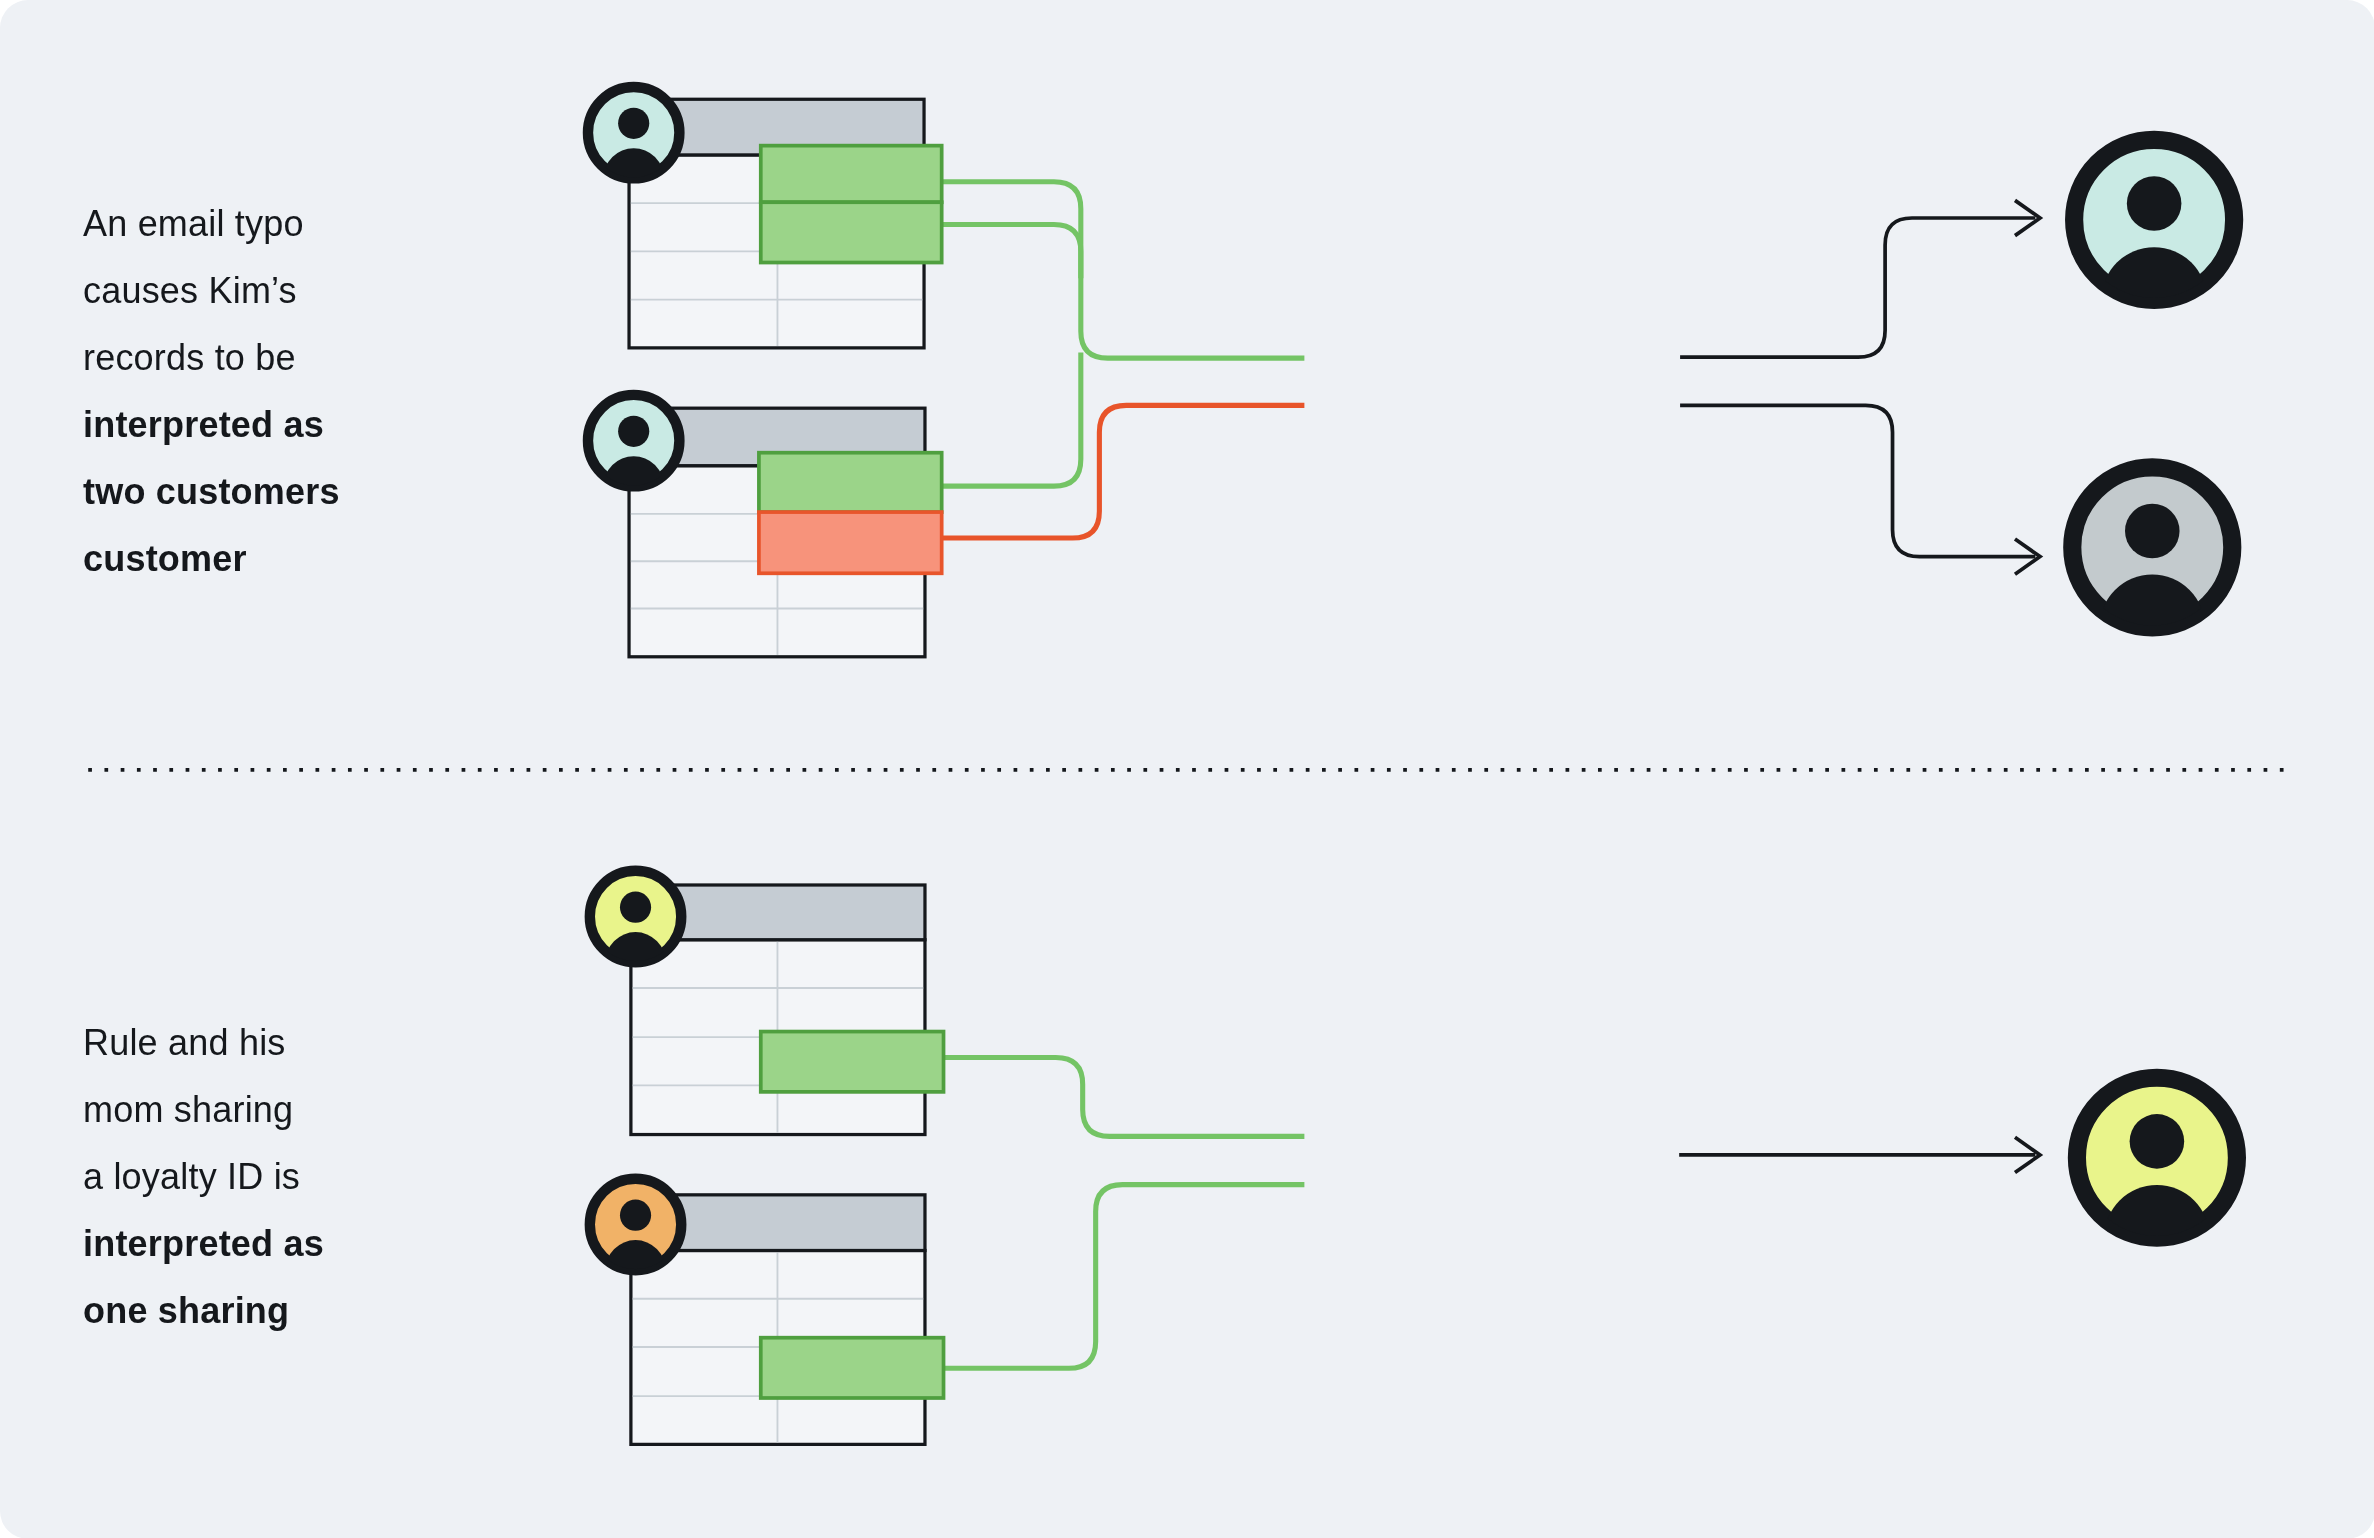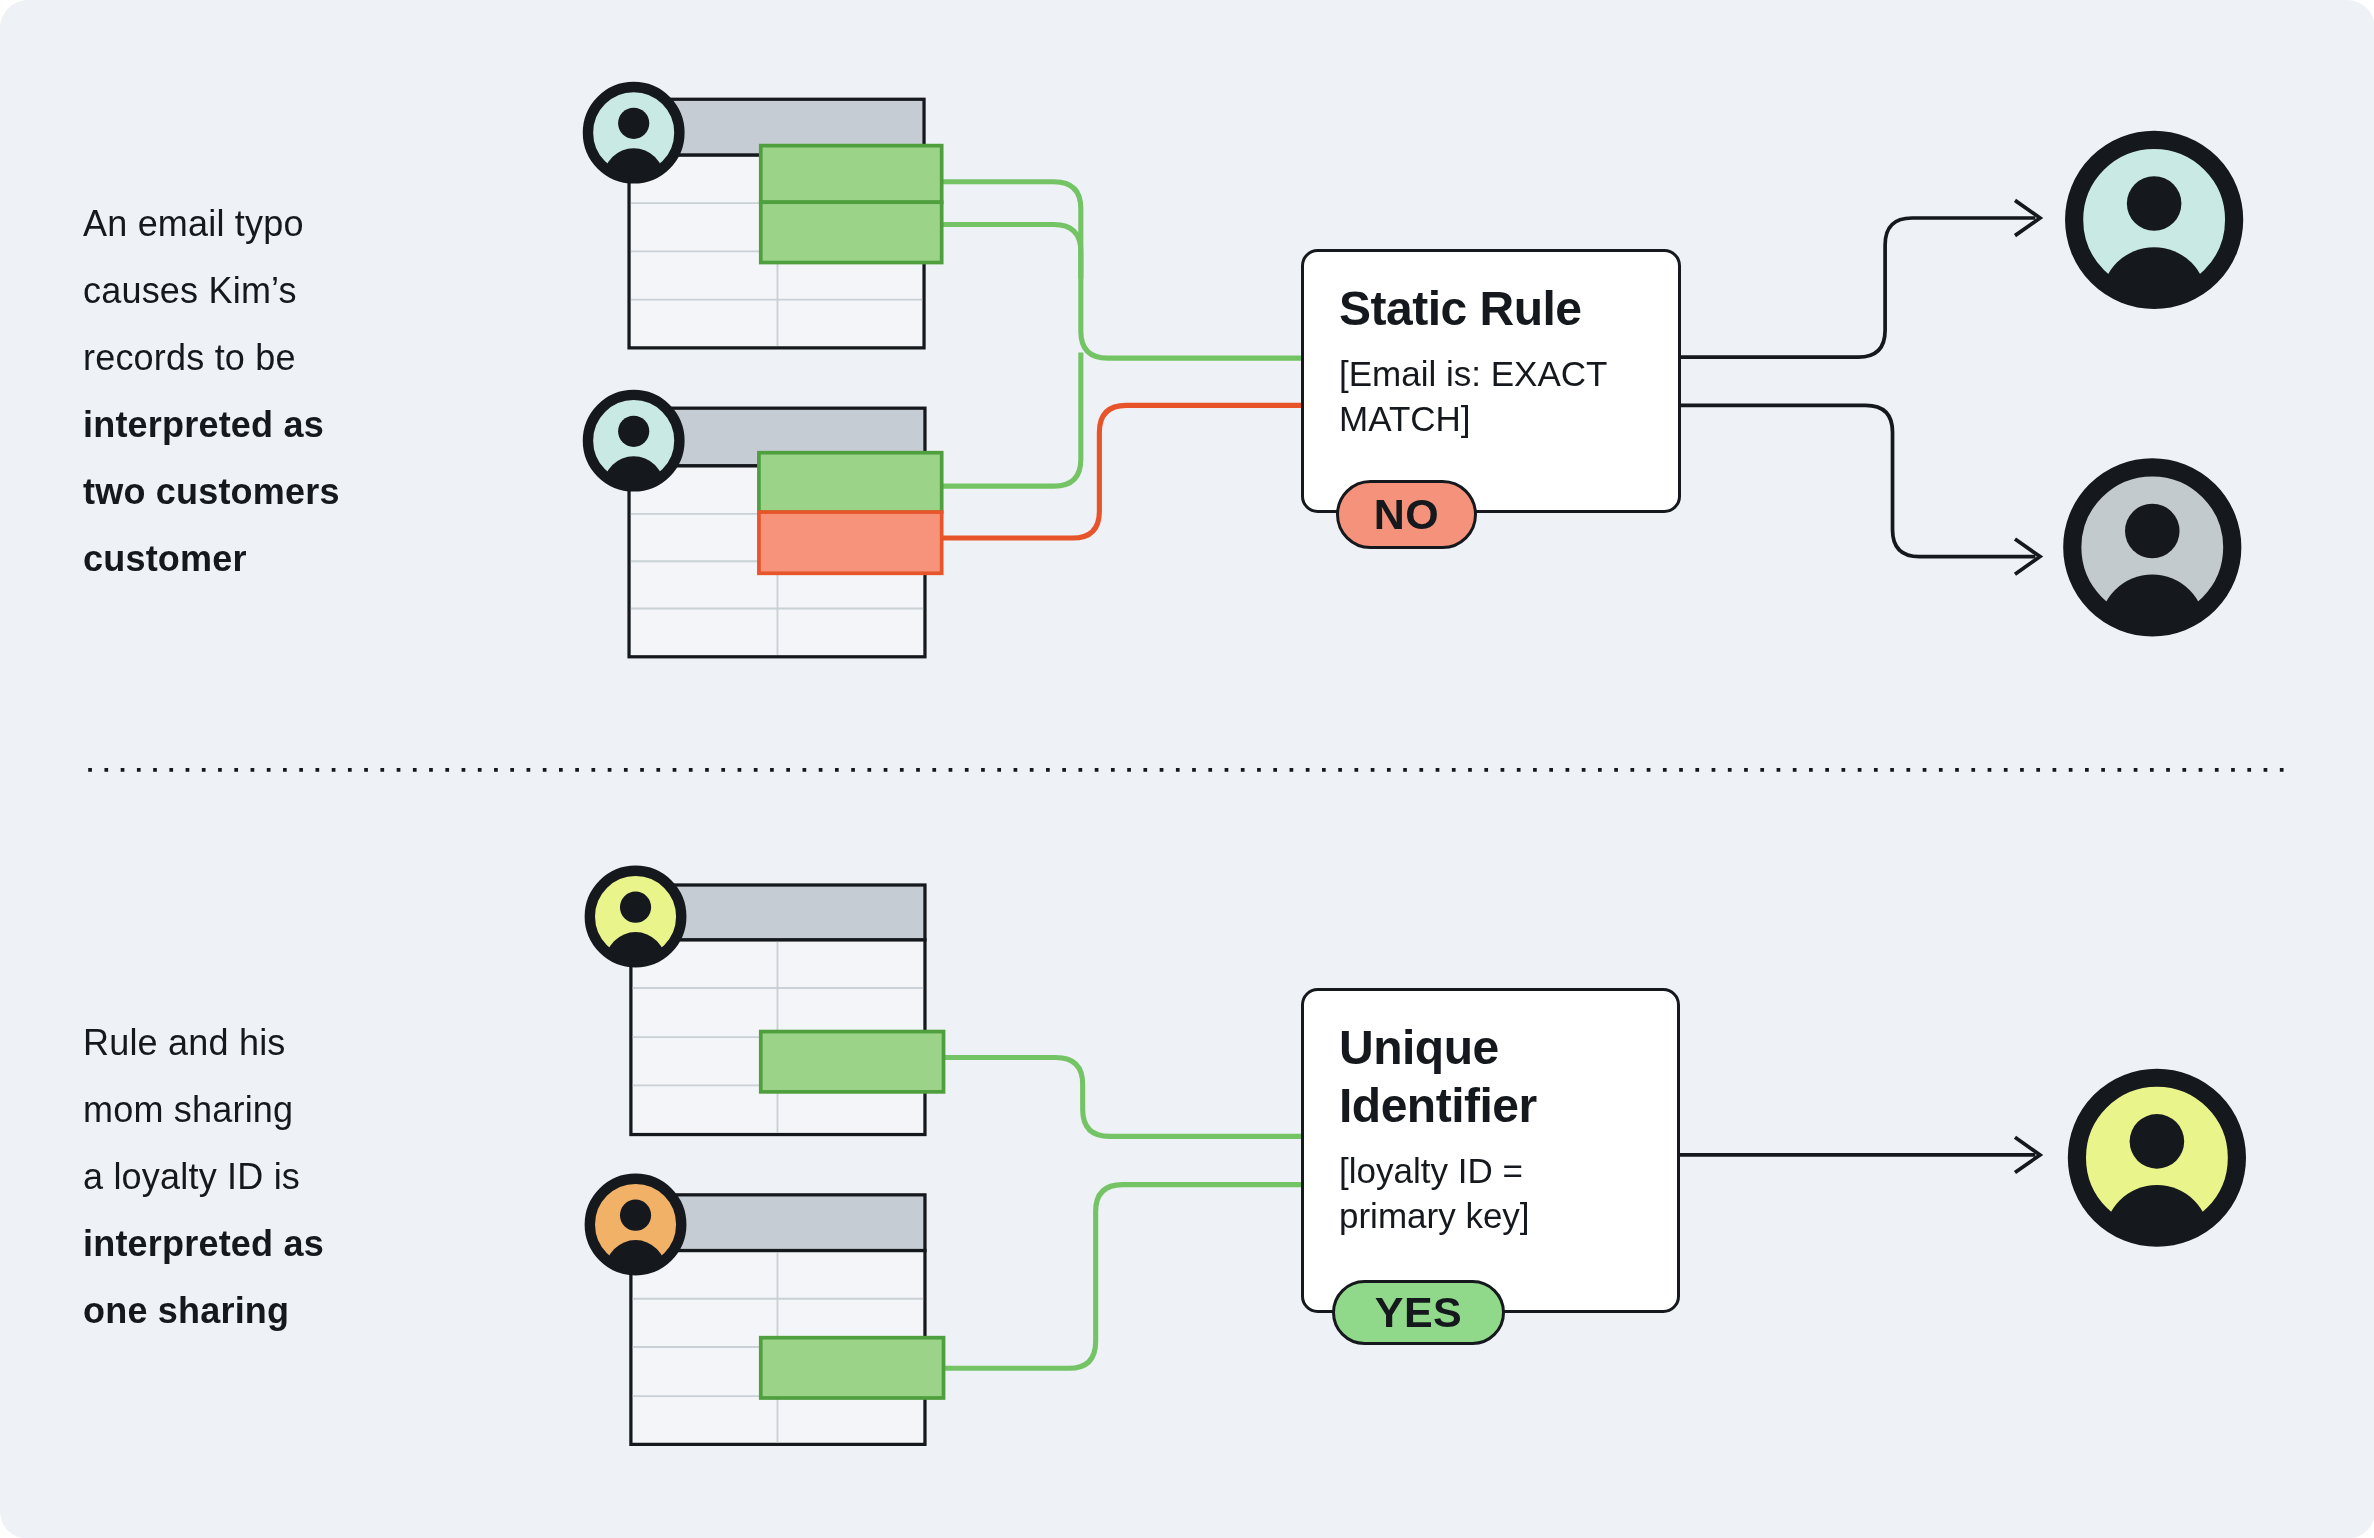--- a/index.html
+++ b/index.html
@@ -154,25 +154,15 @@
   </div>
 
   <div class="caption caption-bottom">
     <div class="cap-line">Rule and his</div>
     <div class="cap-line">mom sharing</div>
     <div class="cap-line">a loyalty ID is</div>
     <div class="cap-line bold">interpreted as</div>
     <div class="cap-line bold">one sharing</div>
   </div>
 
-  <div class="rule-box static">
-    <div class="rule-title">Static Rule</div>
-    <div class="rule-cond">[Email is: EXACT MATCH]</div>
-    <div class="pill pill-no">NO</div>
-  </div>
 
-  <div class="rule-box unique">
-    <div class="rule-title">Unique Identifier</div>
-    <div class="rule-cond">[loyalty ID = primary key]</div>
-    <div class="pill pill-yes">YES</div>
-  </div>
 </div>
 
 
 </body></html>

